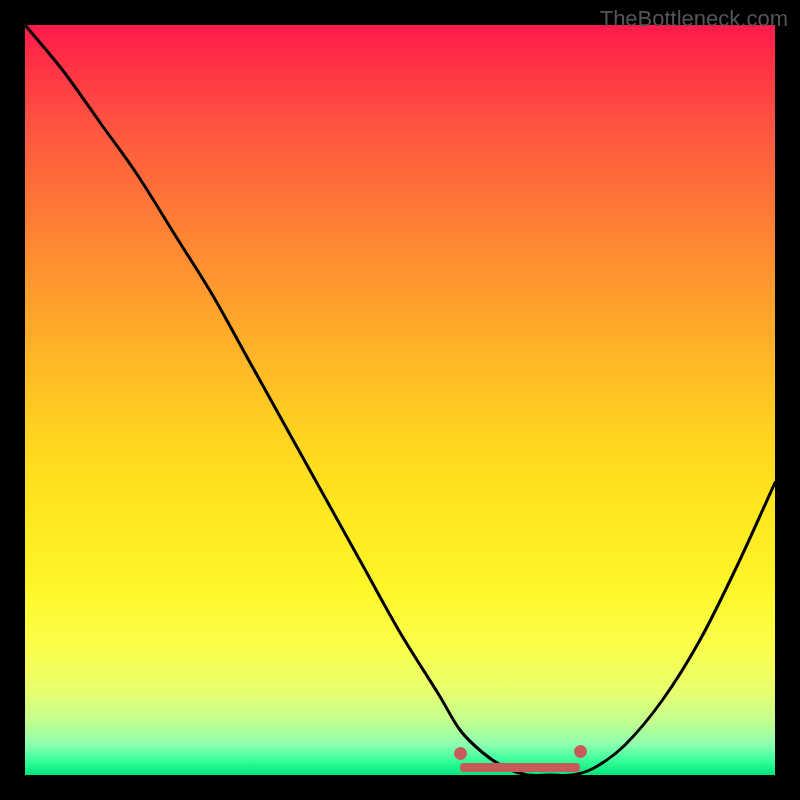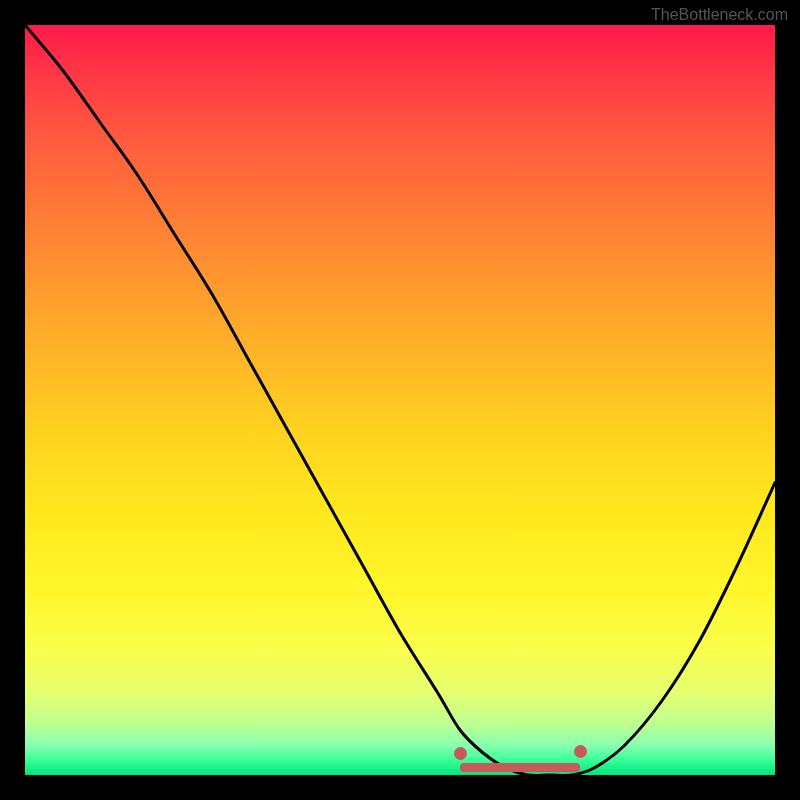--- a/index.html
+++ b/index.html
@@ -9,21 +9,21 @@
     background: #000;
     position: relative;
     overflow: hidden;
     font-family: Arial, sans-serif;
   }
   .watermark {
     position: absolute;
     top: 6px;
     right: 12px;
     color: #555;
-    font-size: 16px;
+    font-size: 22px;
     font-weight: 500;
     z-index: 20;
   }
   .plot-area {
     position: absolute;
     left: 25px;
     top: 25px;
     width: 750px;
     height: 750px;
     overflow: hidden;

